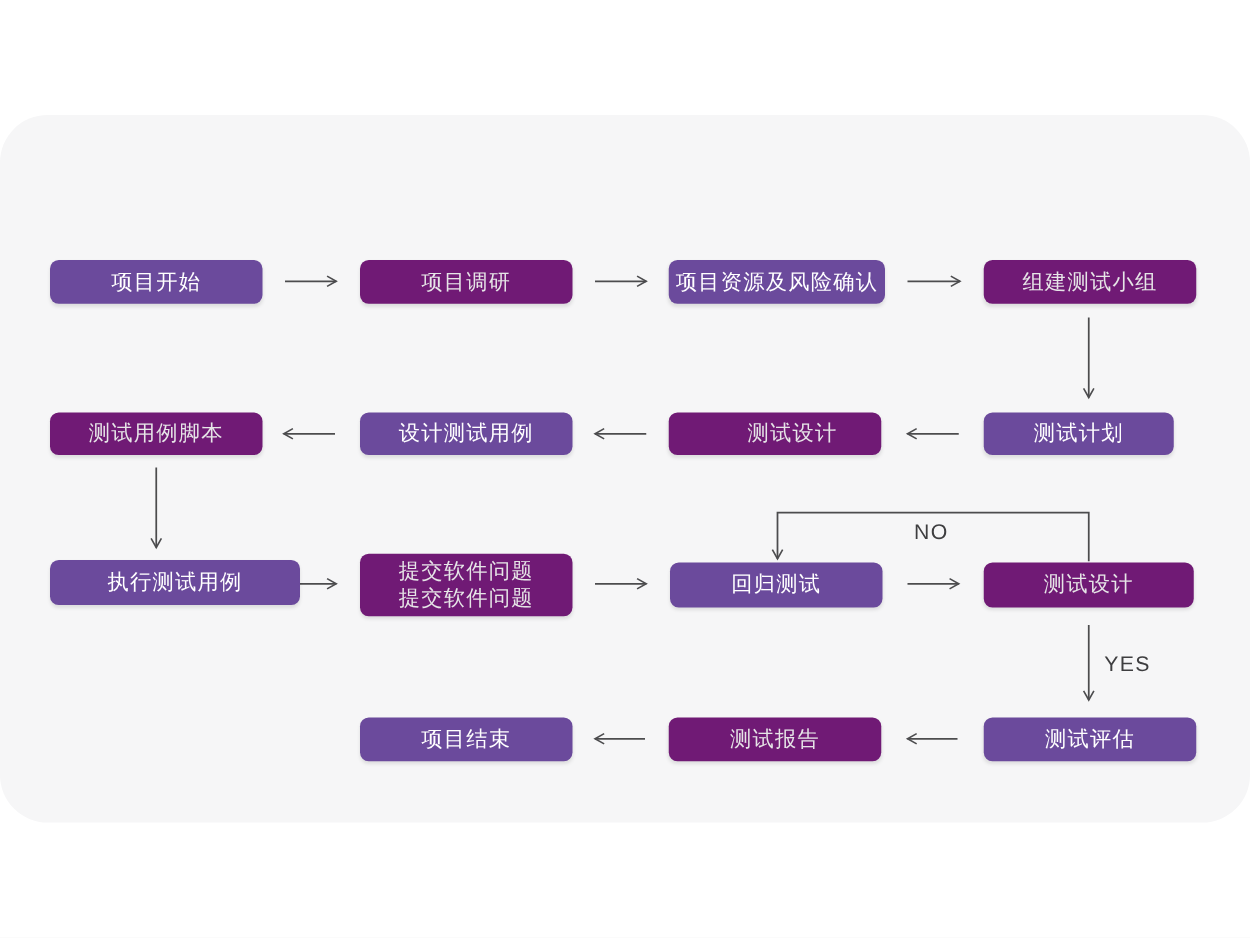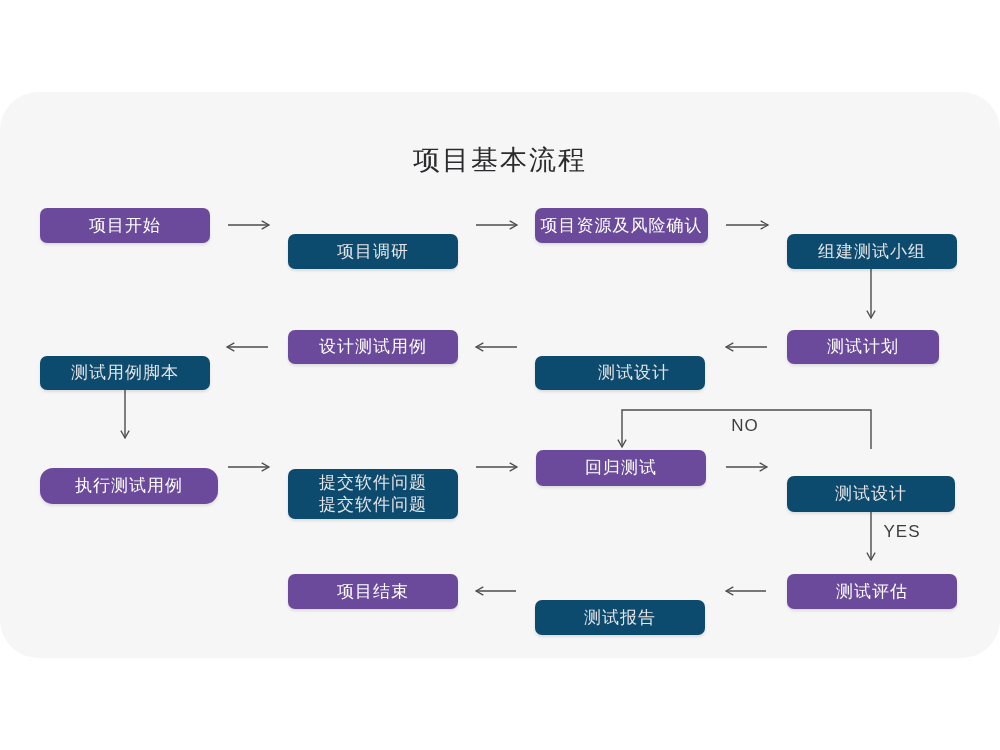--- a/index.html
+++ b/index.html
@@ -44,35 +44,34 @@
     align-items: center;
     justify-content: center;
     border-radius: 7px;
     font-size: 17px;
     letter-spacing: 1px;
     line-height: 22px;
     box-shadow: 0 2px 3px rgba(0,0,0,0.10);
     white-space: nowrap;
   }
   .node.purple { background: #6b4a9c; color: #ffffff; }
-  .node.gray   { background: #0c4a6e; color: #e6e5e7; margin-top: 26px; }
+  .node.gray   { background: #701a75; color: #e6e5e7; }
   .edge-label {
     position: absolute;
     transform: translate(-50%, -50%);
     font-size: 17px;
     letter-spacing: 1px;
     color: #3e3e40;
   }
 </style>
 </head>
 <body>
 
 <div id="stage">
   <div id="card"></div>
-  <div id="title">项目基本流程</div>
 
   <svg id="edges-svg" viewBox="0 0 1000 750">
     <defs>
       <marker id="arrow-head" viewBox="0 0 12 12" refX="10" refY="6" markerWidth="11" markerHeight="11" orient="auto" markerUnits="userSpaceOnUse">
         <path d="M2,1.5 L10,6 L2,10.5" fill="none" stroke="#4c4c4e" stroke-width="1.4"></path>
       </marker>
     </defs>
     <g id="edge-group">
         <polyline points="228,225 269,225" fill="none" stroke="#4c4c4e" stroke-width="1.4" marker-end="url(#arrow-head)"></polyline>
         <polyline points="476,225 517,225" fill="none" stroke="#4c4c4e" stroke-width="1.4" marker-end="url(#arrow-head)"></polyline>
@@ -110,21 +109,21 @@
       </div>
       <div class="node purple" style="left: 288px; top: 330px; width: 170px; height: 34px;">
         <span>设计测试用例</span>
       </div>
       <div class="node gray" style="left: 535px; top: 330px; width: 170px; height: 34px; padding-left: 28px;">
         <span>测试设计</span>
       </div>
       <div class="node purple" style="left: 787px; top: 330px; width: 152px; height: 34px;">
         <span>测试计划</span>
       </div>
-      <div class="node purple" style="left: 40px; top: 468px; width: 178px; height: 36px; border-radius: 13px;">
+      <div class="node purple" style="left: 40px; top: 448px; width: 200px; height: 36px;">
         <span>执行测试用例</span>
       </div>
       <div class="node gray" style="left: 288px; top: 443px; width: 170px; height: 50px;">
         <span>提交软件问题</span>
         <span>提交软件问题</span>
       </div>
       <div class="node purple" style="left: 536px; top: 450px; width: 170px; height: 36px;">
         <span>回归测试</span>
       </div>
       <div class="node gray" style="left: 787px; top: 450px; width: 168px; height: 36px;">

